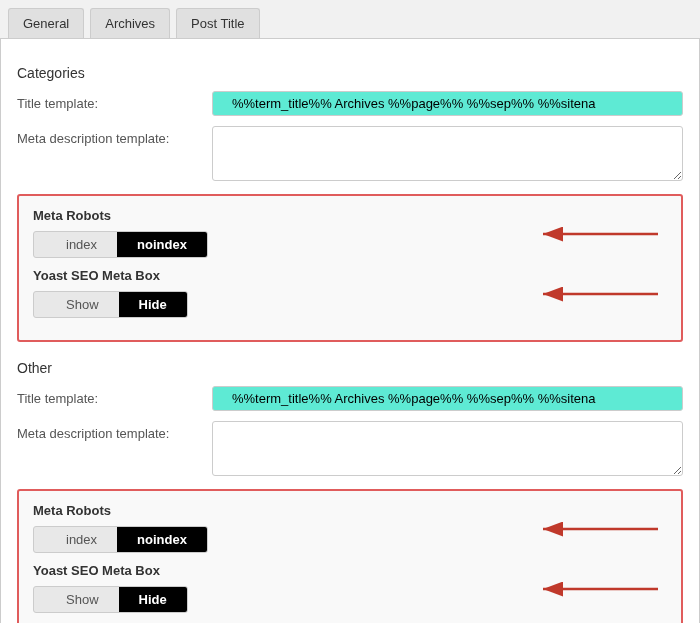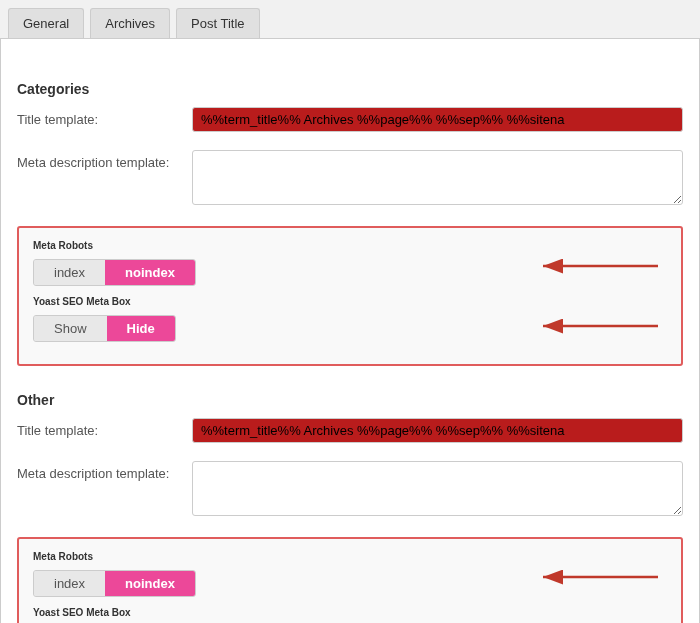--- a/index.html
+++ b/index.html
@@ -38,51 +38,52 @@
     }
 
     .content {
       background: #fff;
       border: 1px solid #ccc;
       border-top: none;
       padding: 16px 16px 16px 16px;
     }
 
     .section-title {
-      font-weight: bold;
+      font-weight: normal;
       font-size: 14px;
       margin-bottom: 10px;
-      margin-top: 26px;
+      margin-top: 10px;
     }
 
     .field-row {
       display: flex;
       align-items: flex-start;
-      margin-bottom: 18px;
+      margin-bottom: 10px;
+      gap: 20px;
     }
 
     .field-label {
       width: 175px;
       min-width: 175px;
       padding-top: 5px;
       color: #555;
       font-size: 13px;
     }
 
     .field-input {
       flex: 1;
     }
 
     .field-input input[type="text"] {
       width: 100%;
-      padding: 4px 8px;
-      border: 1px solid #ccc;
-      border-radius: 3px;
-      font-size: 13px;
-      background: #b91c1c;
+      padding: 4px 19px;
+      border: 1px solid #ccc;
+      border-radius: 3px;
+      font-size: 13px;
+      background: #5eead4;
     }
 
     .field-input textarea {
       width: 100%;
       height: 55px;
       padding: 4px 7px;
       border: 1px solid #ccc;
       border-radius: 3px;
       font-size: 13px;
       background: #fff;
@@ -93,50 +94,51 @@
       border: 2px solid #e05c5c;
       border-radius: 3px;
       padding: 12px 14px;
       margin-bottom: 14px;
       background: #f9f9f9;
       position: relative;
     }
 
     .toggle-label {
       font-weight: bold;
-      font-size: 10px;
+      font-size: 13px;
       margin-bottom: 8px;
     }
 
     .toggle-group {
       display: flex;
       align-items: center;
       margin-bottom: 10px;
       position: relative;
     }
 
     .toggle-buttons {
       display: flex;
       background: #e8e8e8;
       border-radius: 3px;
       overflow: hidden;
       border: 1px solid #ccc;
+      padding-left: 12px;
     }
 
     .toggle-btn {
       padding: 5px 20px;
       font-size: 13px;
       cursor: pointer;
       border: none;
       background: #e8e8e8;
       color: #555;
     }
 
     .toggle-btn.active-pink {
-      background: #ec4899;
+      background: #000000;
       color: #fff;
       font-weight: bold;
     }
   </style>
 </head>
 <body>
 
 <div class="tabs-bar">
   <div class="tab">General</div>
   <div class="tab">Archives</div>

